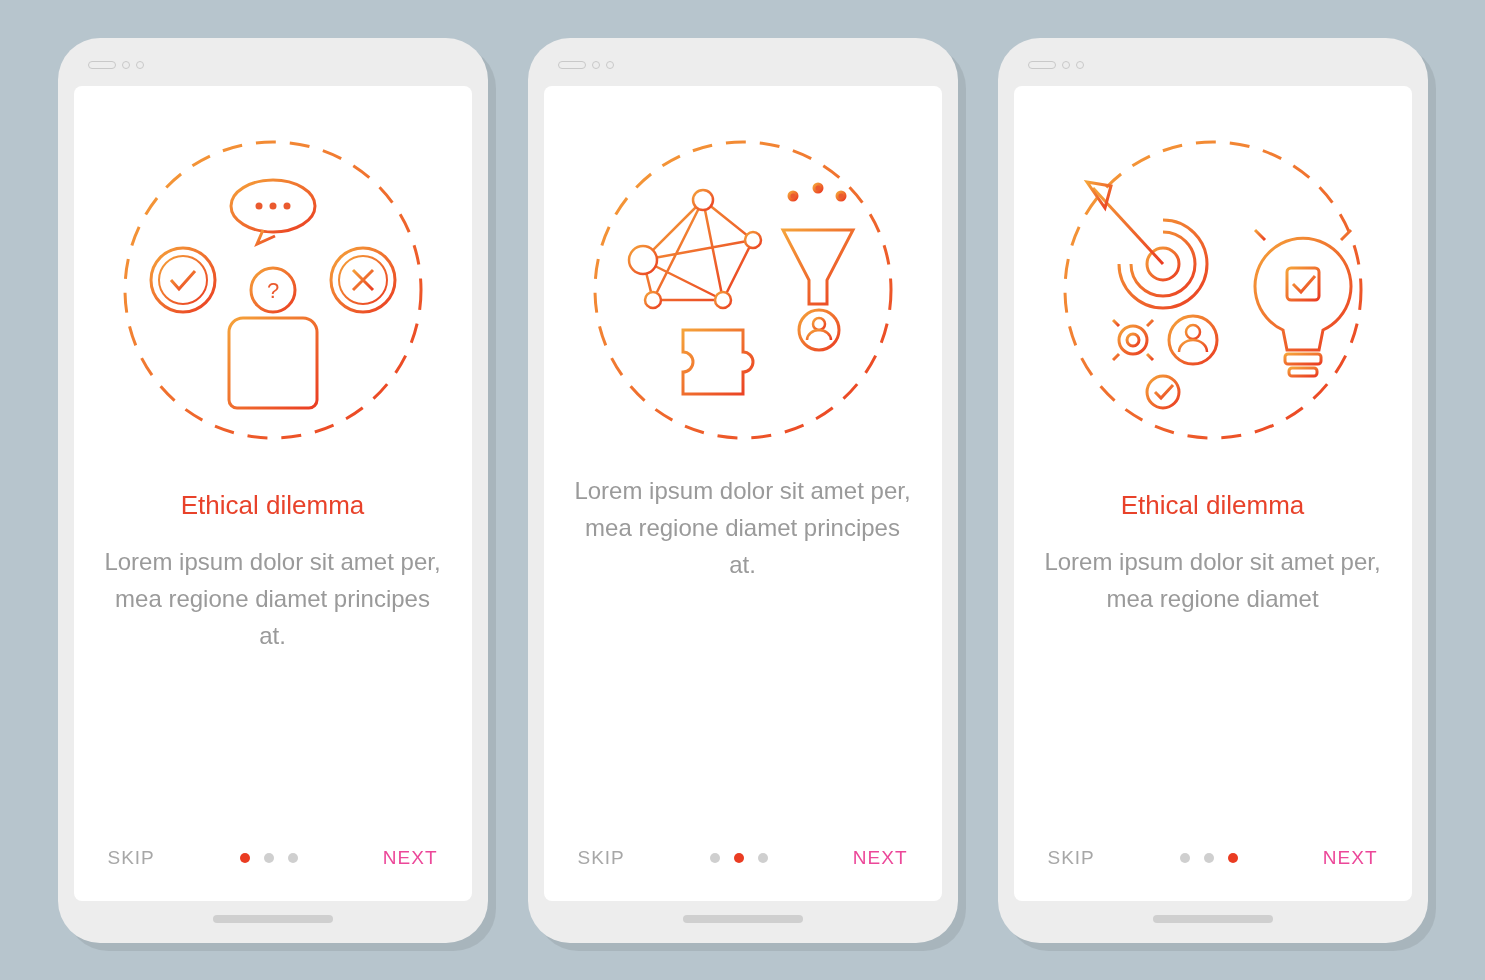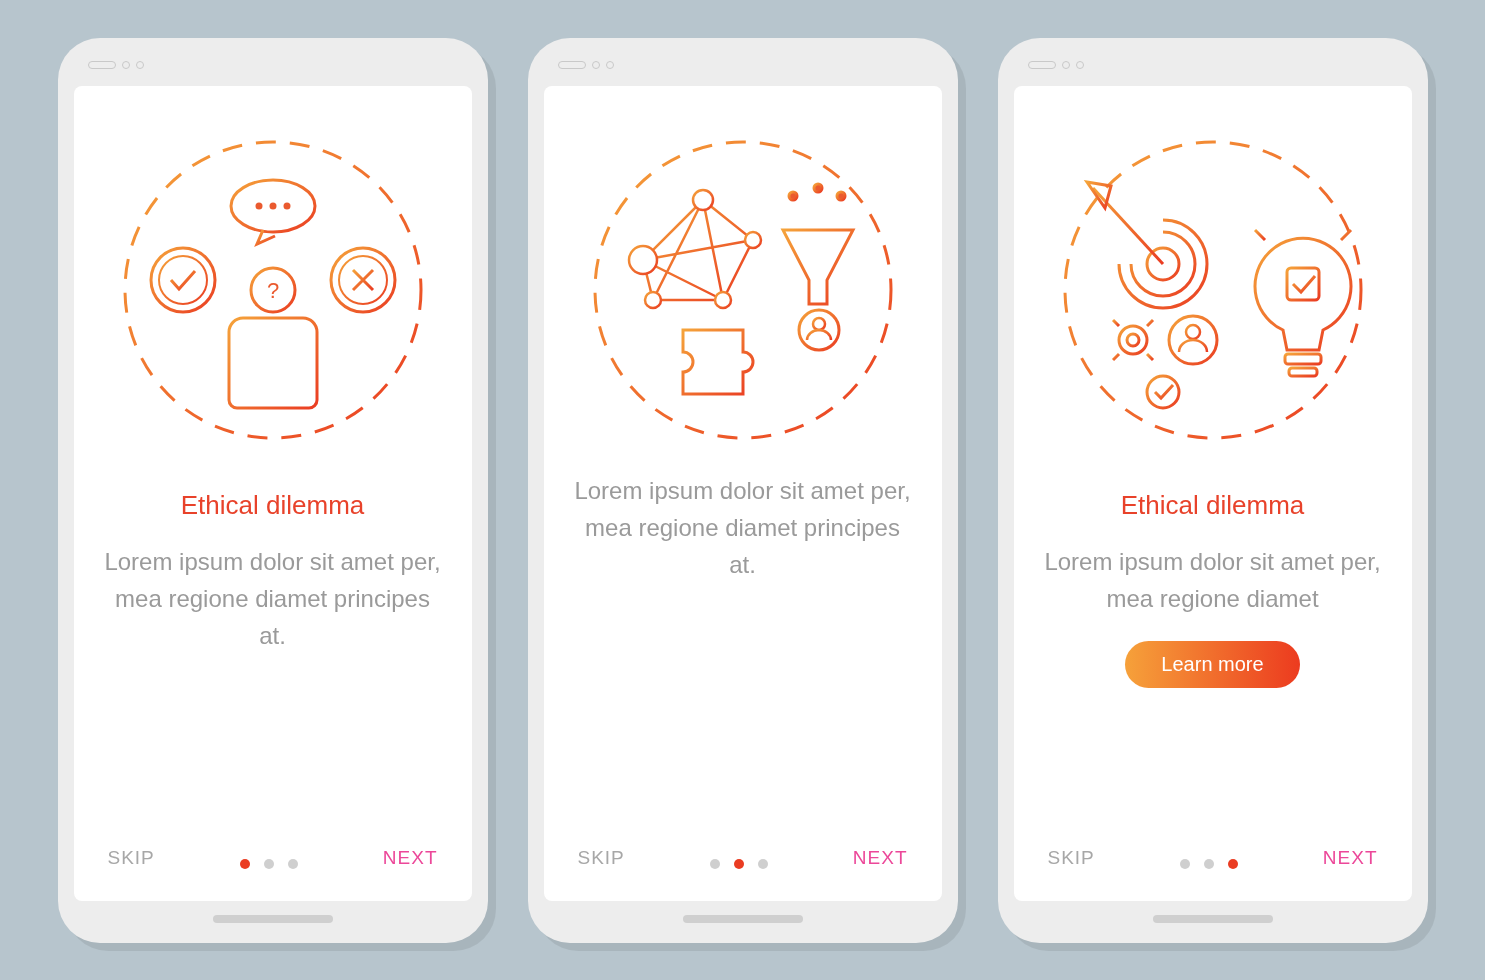--- a/index.html
+++ b/index.html
@@ -74,21 +74,21 @@
     border: none;
     padding: 12px 36px;
     font-size: 20px;
     border-radius: 999px;
     cursor: pointer;
   }
   .footer {
     margin-top: auto;
     width: 100%;
     display: flex;
-    align-items: flex-end;
+    align-items: center;
     justify-content: space-between;
     padding: 0 4px 4px;
   }
   .skip {
     color: #a7a7a7;
     font-size: 19px;
     letter-spacing: 1px;
     background: none;
     border: none;
     cursor: pointer;
@@ -273,21 +273,20 @@
 
       <circle cx="140" cy="210" r="24" fill="none" stroke="url(#g3)" stroke-width="3"></circle>
       <circle cx="140" cy="202" r="7" fill="none" stroke="url(#g3)" stroke-width="2.5"></circle>
       <path d="M126 222 a14 12 0 0 1 28 0" fill="none" stroke="url(#g3)" stroke-width="2.5"></path>
 
       <circle cx="110" cy="262" r="16" fill="none" stroke="url(#g3)" stroke-width="3"></circle>
       <path d="M102 262 l6 6 l12 -13" fill="none" stroke="url(#g3)" stroke-width="3"></path>
     </svg>
     <h2 class="title">Ethical dilemma</h2>
     <p class="desc">Lorem ipsum dolor sit amet per, mea regione diamet</p>
-    <button class="cta">Learn more</button>
     <div class="footer">
       <button class="skip">SKIP</button>
       <div class="dots">
         <span class="d"></span>
         <span class="d"></span>
         <span class="d active"></span>
       </div>
       <button class="next">NEXT</button>
     </div>
   </div>

